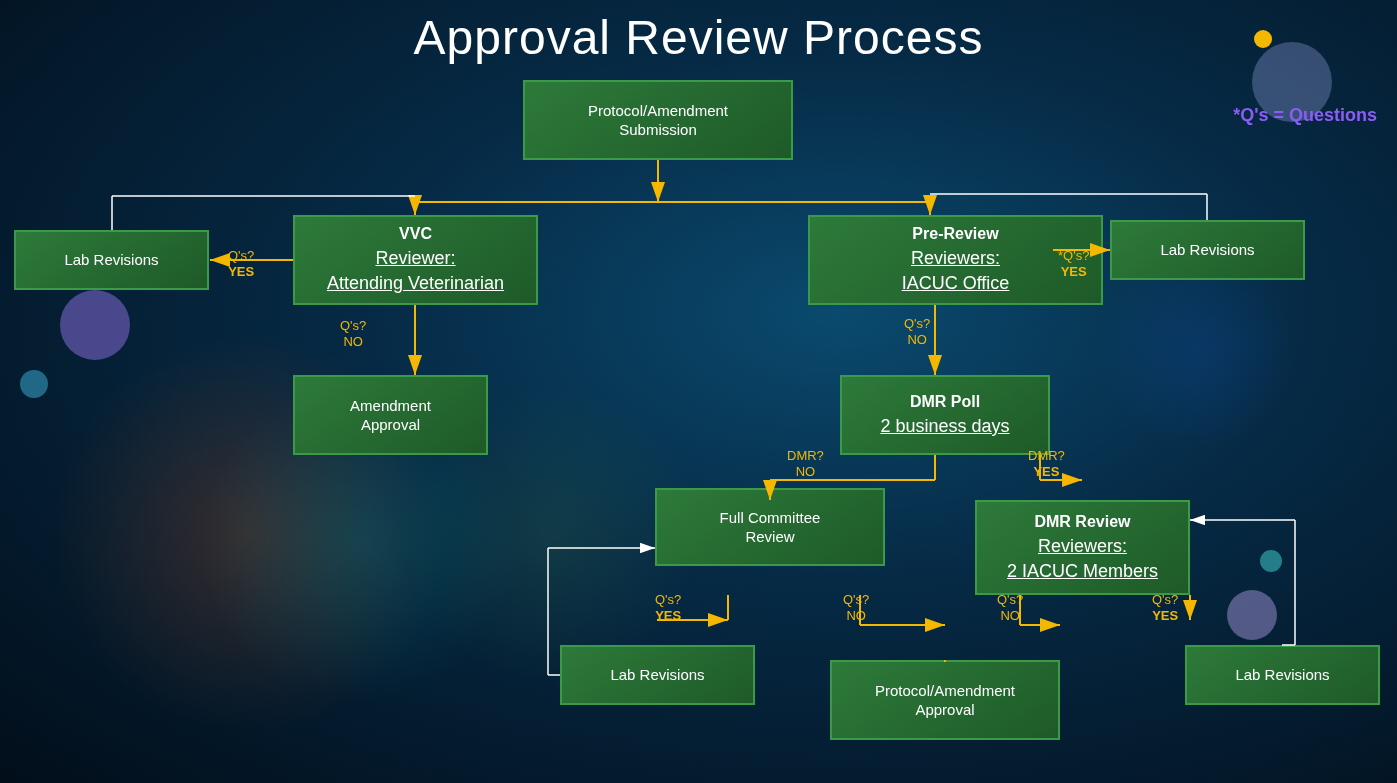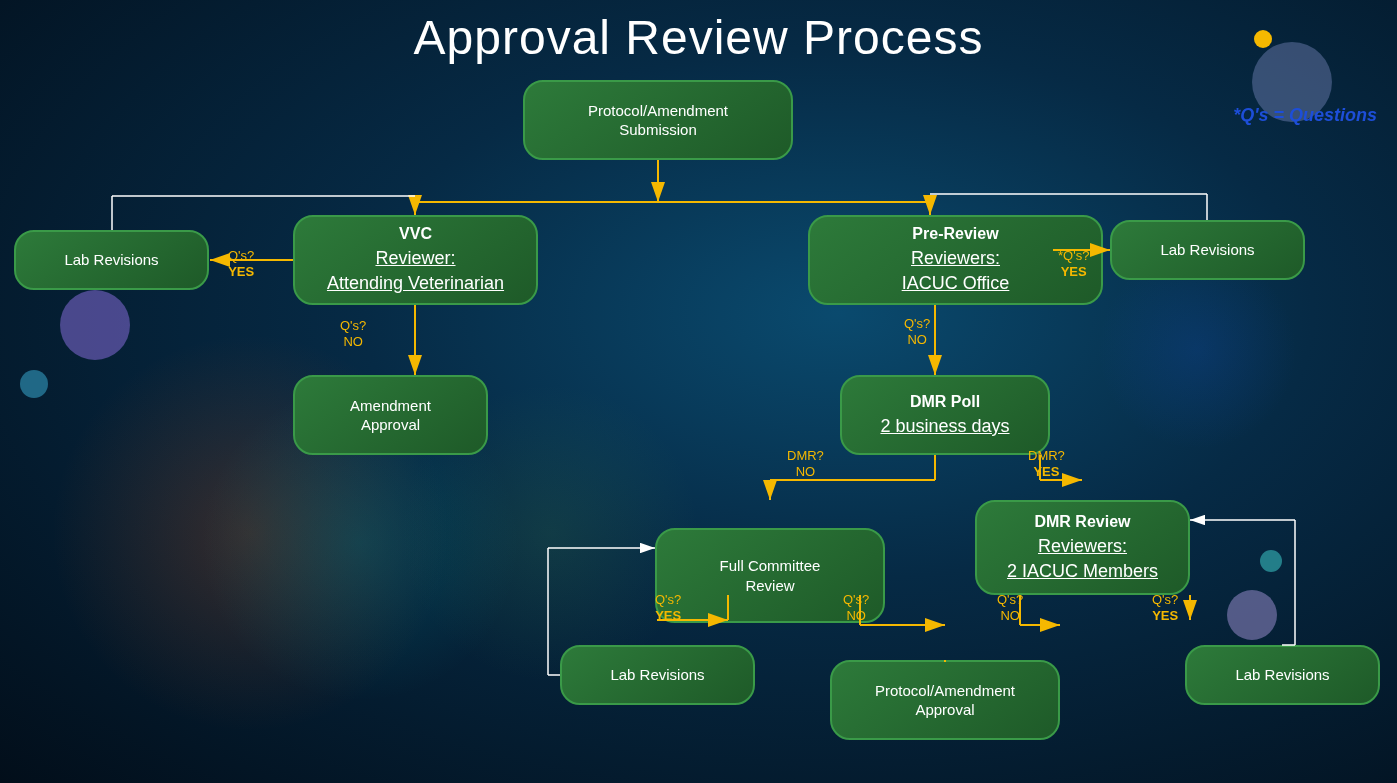--- a/index.html
+++ b/index.html
@@ -102,32 +102,31 @@
       font-size: 48px;
       font-weight: 300;
       letter-spacing: 1px;
     }
 
     
     .legend {
       position: absolute;
       right: 20px;
       top: 105px;
-      color: #1d4ed8;
+      color: #8b5cf6;
       font-size: 18px;
       font-weight: bold;
-      font-style: italic;
     }
 
     
     .flow-box {
       position: absolute;
       background: linear-gradient(145deg, #2d7a3a, #1e5a28);
       border: 2px solid #3a9a48;
-      border-radius: 20px;
+      border-radius: 0;
       color: white;
       text-align: center;
       display: flex;
       flex-direction: column;
       align-items: center;
       justify-content: center;
       font-size: 15px;
       line-height: 1.3;
       padding: 8px 12px;
     }
@@ -208,21 +207,21 @@
 <div class="flow-box" style="left:293px;top:375px;width:195px;height:80px;">
   <span>Amendment</span>
   <span>Approval</span>
 </div>
 
 <div class="flow-box" style="left:830px;top:375px;width:210px;height:80px;margin-left:10px;">
   <span class="title">DMR Poll</span>
   <span class="subtitle">2 business days</span>
 </div>
 
-<div class="flow-box" style="left:655px;top:528px;width:230px;height:95px;">
+<div class="flow-box" style="left:655px;top:488px;width:230px;height:78px;">
   <span>Full Committee</span>
   <span>Review</span>
 </div>
 
 <div class="flow-box" style="left:975px;top:500px;width:215px;height:95px;">
   <span class="title">DMR Review</span>
   <span class="subtitle">Reviewers:</span>
   <span class="subtitle">2 IACUC Members</span>
 </div>
 

